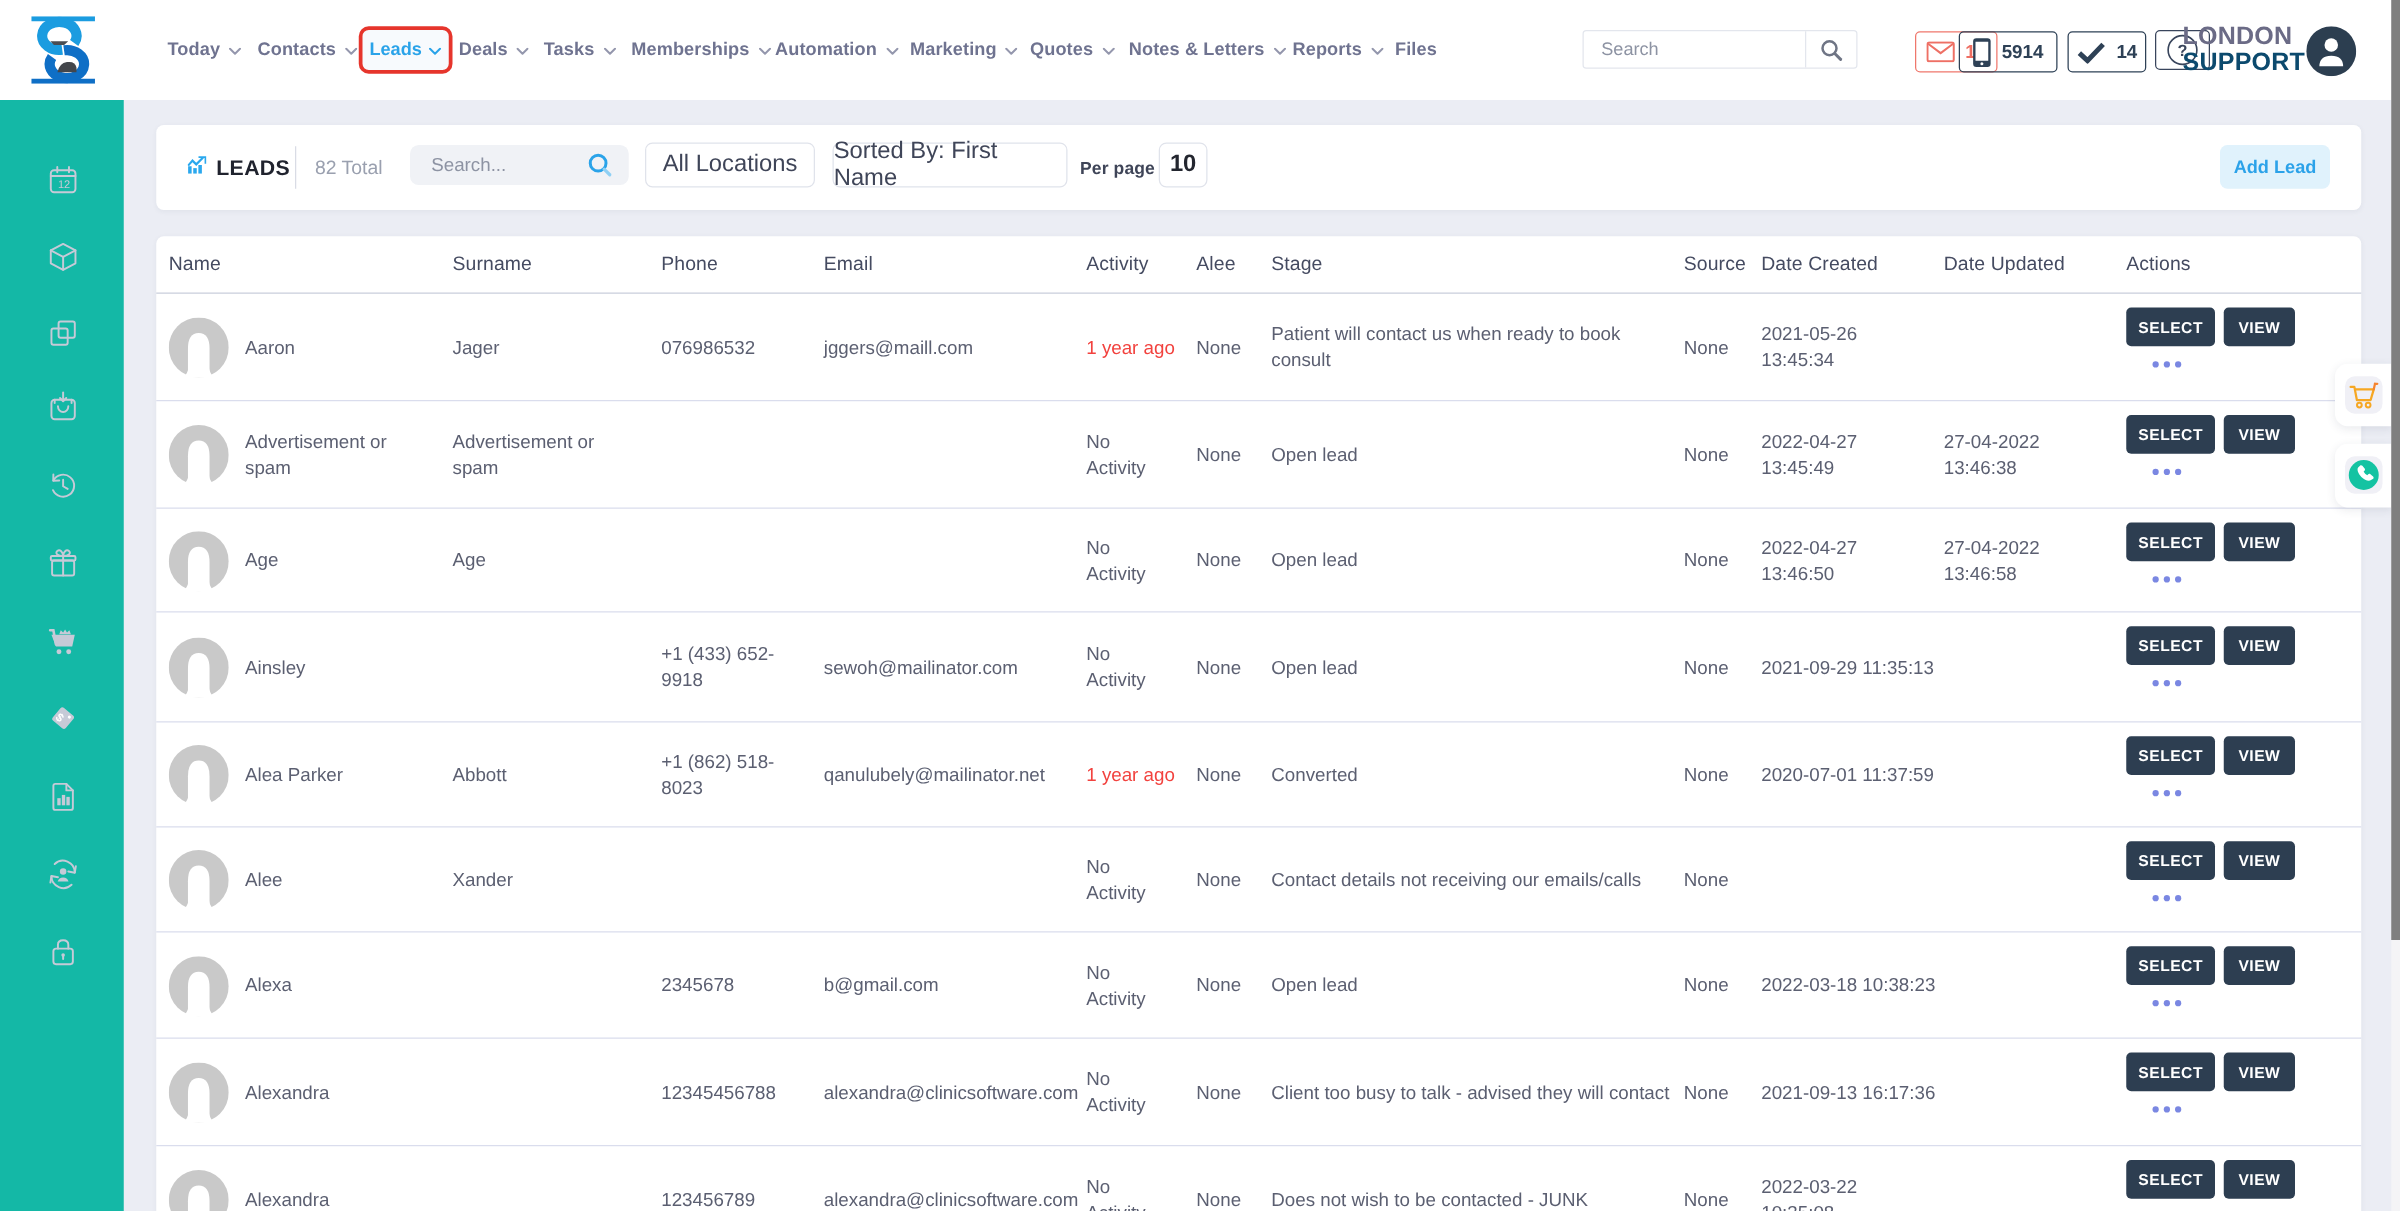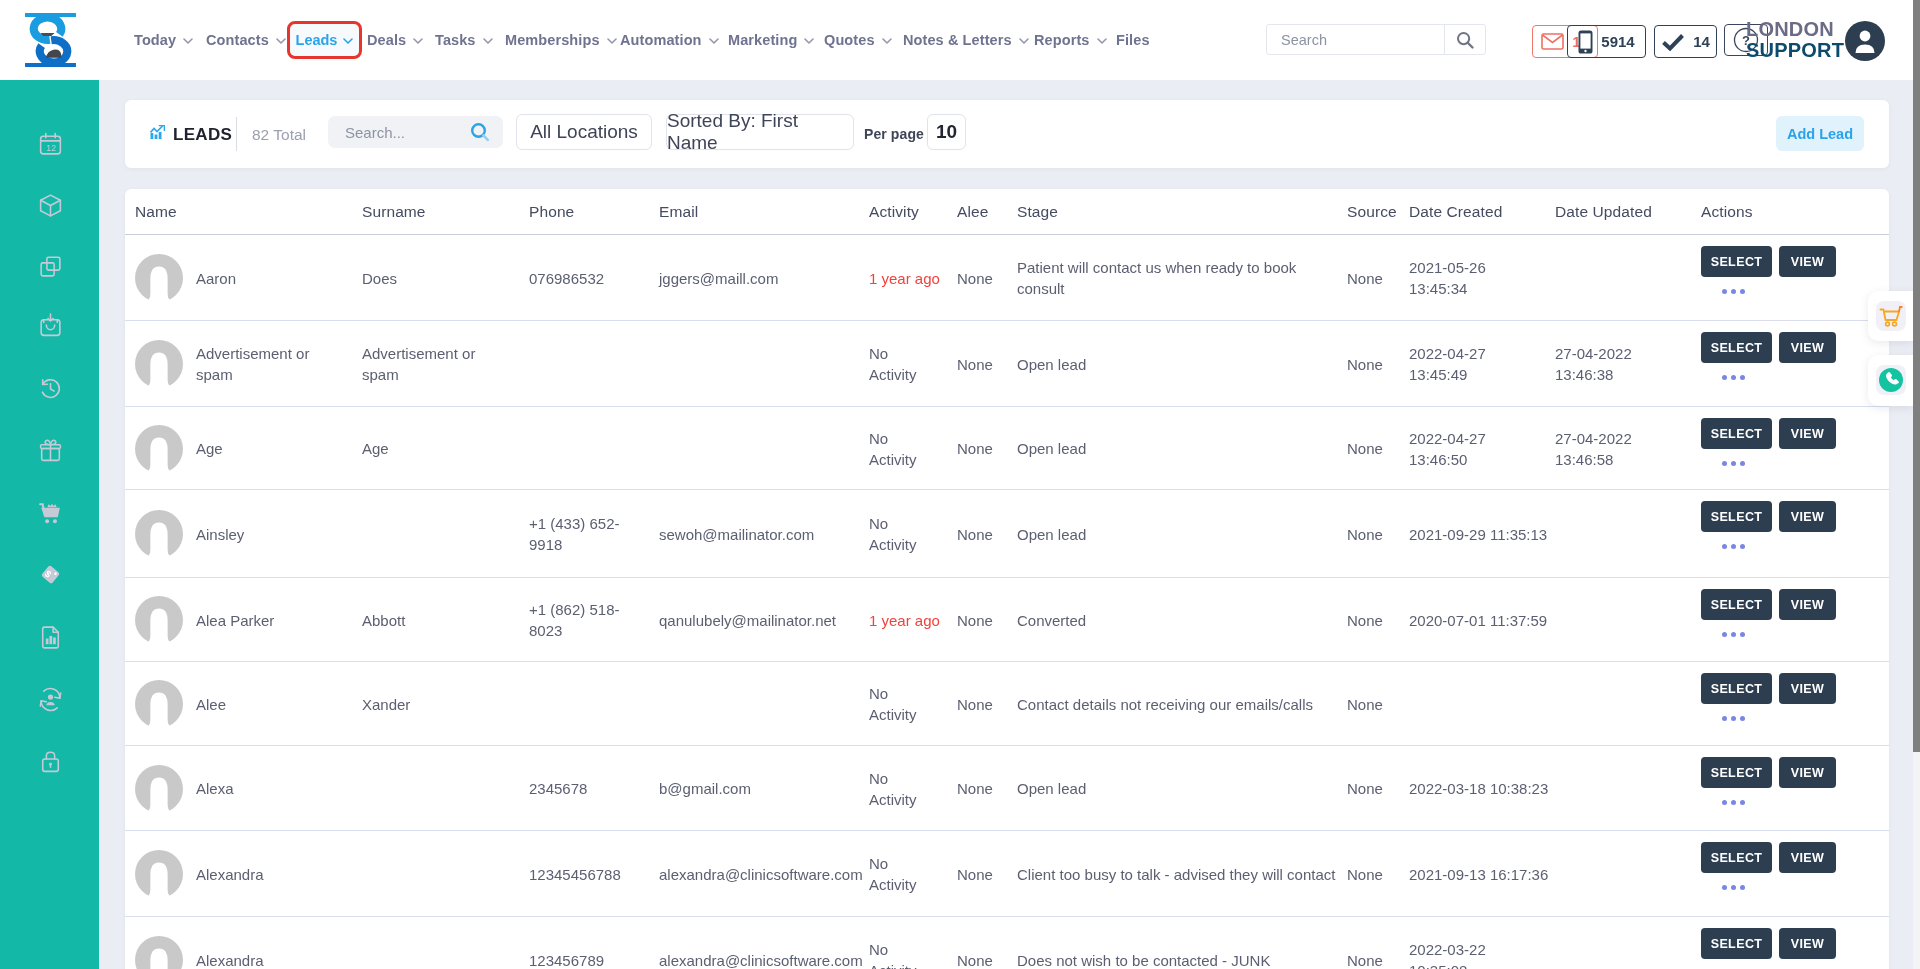--- a/index.html
+++ b/index.html
@@ -276,21 +276,21 @@
         <svg width="48" height="48" viewBox="0 0 50 50">
           <circle cx="25" cy="25" r="25" fill="#c9c9c9"></circle>
           <path d="M16,50 V26 Q16,13 25,13 Q34,13 34,26 V50 Z" fill="#fff"></path>
           <path d="M12.5,50 Q16,45.5 16.5,42 L33.5,42 Q34,45.5 37.5,50 Z" fill="#fff"></path>
         </svg>
       </div>
       <div class="cell " style="left:71px;width:145px;height:86px">
         <span>Aaron</span>
       </div>
       <div class="cell " style="left:237px;width:145px;height:86px">
-        <span>Does</span>
+        <span>Jager</span>
       </div>
       <div class="cell " style="left:404px;width:100px;height:86px">
         <span>076986532</span>
       </div>
       <div class="cell " style="left:534px;width:206px;height:86px">
         <span>jggers@maill.com</span>
       </div>
       <div class="cell red" style="left:744px;width:80px;height:86px">
         <span>1 year ago</span>
       </div>

